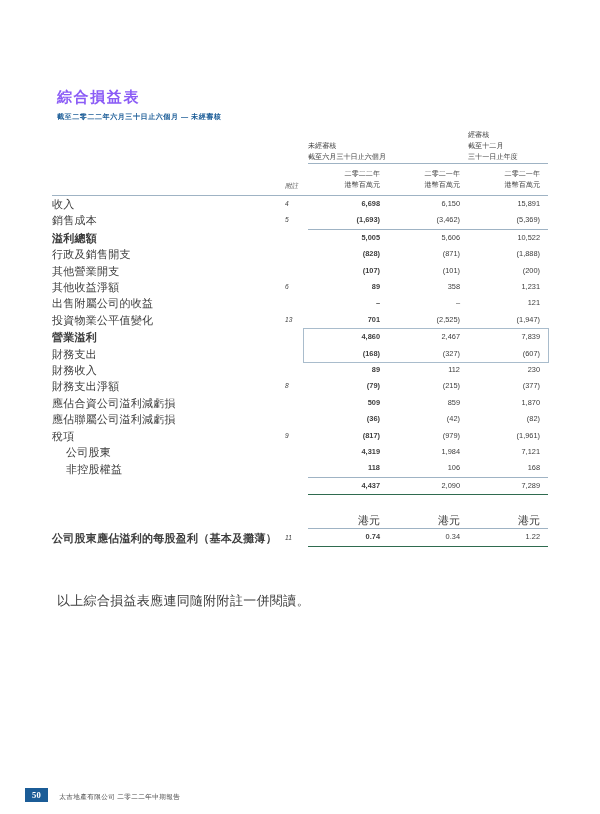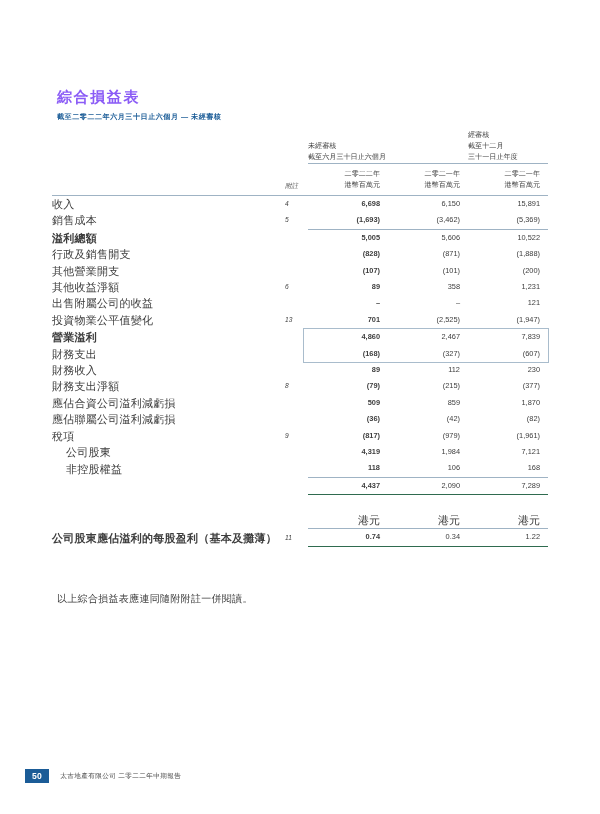--- a/index.html
+++ b/index.html
@@ -185,33 +185,34 @@
     box-sizing: border-box;
     pointer-events: none;
     background: rgba(255,255,255,0);
   }
 
   
   .foot-note {
     position: absolute;
     left: 57px;
     top: 592px;
-    font-size: 10px;
+    font-size: 13px;
     color: #3d3d3d;
     letter-spacing: 0.3px;
     white-space: nowrap;
   }
 
   
   .page-foot {
     position: absolute;
     left: 25px;
-    top: 769px;
+    top: 788px;
     display: flex;
-    align-items: center;
+    align-items: flex-end;
+    font-family: Liberation Serif, serif;
   }
   .page-badge {
     background: #1b5c97;
     color: #ffffff;
     font-size: 8.6px;
     font-weight: bold;
     padding: 2.5px 7px 3px 7px;
     line-height: 1;
     letter-spacing: 0.3px;
   }

